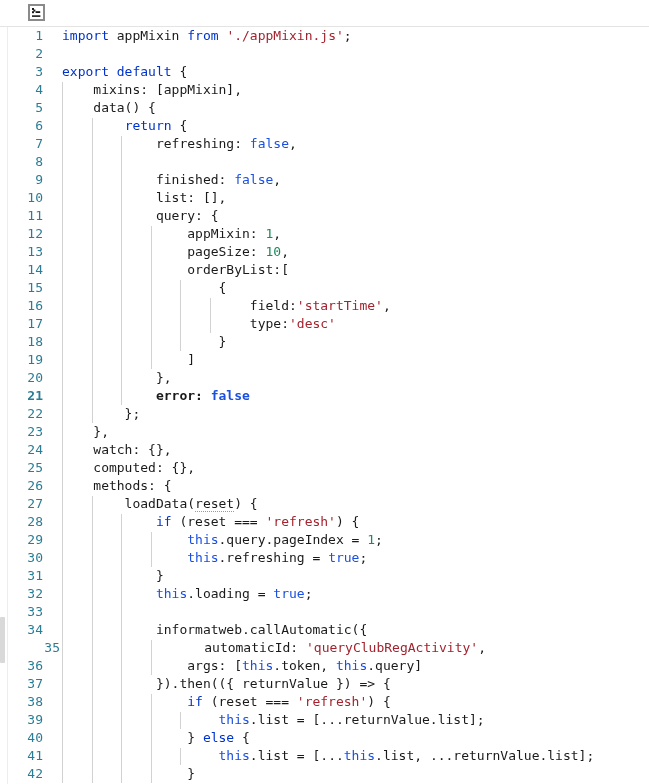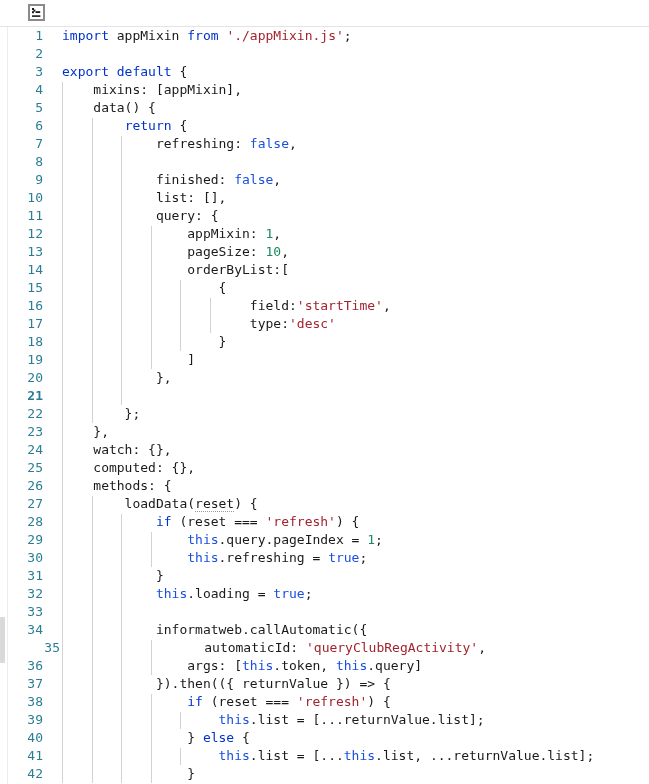--- a/index.html
+++ b/index.html
@@ -189,21 +189,21 @@
         <div class="code-row" style="top: 180px; position: absolute; left: 0px; width: 640px; padding-left: 40px;"><span class="lineno">11</span><span class="codetext"><span class="pl">            query: {</span></span></div>
         <div class="code-row" style="top: 198px; position: absolute; left: 0px; width: 640px;"><span class="lineno">12</span><span class="codetext"><span class="pl">                appMixin: </span><span class="num">1</span><span class="pl">,</span></span></div>
         <div class="code-row" style="top: 216px; position: absolute; left: 0px; width: 640px;"><span class="lineno">13</span><span class="codetext"><span class="pl">                pageSize: </span><span class="num">10</span><span class="pl">,</span></span></div>
         <div class="code-row" style="top: 234px; position: absolute; left: 0px; width: 640px;"><span class="lineno">14</span><span class="codetext"><span class="pl">                orderByList:[</span></span></div>
         <div class="code-row" style="top: 252px; position: absolute; left: 0px; width: 640px;"><span class="lineno">15</span><span class="codetext"><span class="pl">                    {</span></span></div>
         <div class="code-row" style="top: 270px; position: absolute; left: 0px; width: 640px;"><span class="lineno">16</span><span class="codetext"><span class="pl">                        field:</span><span class="str">'startTime'</span><span class="pl">,</span></span></div>
         <div class="code-row" style="top: 288px; position: absolute; left: 0px; width: 640px;"><span class="lineno">17</span><span class="codetext"><span class="pl">                        type:</span><span class="str">'desc'</span></span></div>
         <div class="code-row" style="top: 306px; position: absolute; left: 0px; width: 640px;"><span class="lineno">18</span><span class="codetext"><span class="pl">                    }</span></span></div>
         <div class="code-row" style="top: 324px; position: absolute; left: 0px; width: 640px;"><span class="lineno">19</span><span class="codetext"><span class="pl">                ]</span></span></div>
         <div class="code-row" style="top: 342px; position: absolute; left: 0px; width: 640px;"><span class="lineno">20</span><span class="codetext"><span class="pl">            },</span></span></div>
-        <div class="code-row" style="top: 360px; position: absolute; left: 0px; width: 640px; font-weight: bold;"><span class="lineno">21</span></div>
+        <div class="code-row" style="top: 360px; position: absolute; left: 0px; width: 640px; font-weight: bold;"><span class="lineno">21</span><span class="codetext"><span class="pl">            error: </span><span class="bool">false</span></span></div>
         <div class="code-row" style="top: 378px; position: absolute; left: 0px; width: 640px;"><span class="lineno">22</span><span class="codetext"><span class="pl">        };</span></span></div>
         <div class="code-row" style="top: 396px; position: absolute; left: 0px; width: 640px;"><span class="lineno">23</span><span class="codetext"><span class="pl">    },</span></span></div>
         <div class="code-row" style="top: 414px; position: absolute; left: 0px; width: 640px;"><span class="lineno">24</span><span class="codetext"><span class="pl">    watch: {},</span></span></div>
         <div class="code-row" style="top: 432px; position: absolute; left: 0px; width: 640px;"><span class="lineno">25</span><span class="codetext"><span class="pl">    computed: {},</span></span></div>
         <div class="code-row" style="top: 450px; position: absolute; left: 0px; width: 640px;"><span class="lineno">26</span><span class="codetext"><span class="pl">    methods: {</span></span></div>
         <div class="code-row" style="top: 468px; position: absolute; left: 0px; width: 580px;"><span class="lineno">27</span><span class="codetext"><span class="pl">        loadData(</span><span class="param">reset</span><span class="pl">) {</span></span></div>
         <div class="code-row" style="top: 486px; position: absolute; left: 0px; width: 640px;"><span class="lineno">28</span><span class="codetext"><span class="pl">            </span><span class="kw">if</span><span class="pl"> (reset === </span><span class="str">'refresh'</span><span class="pl">) {</span></span></div>
         <div class="code-row" style="top: 504px; position: absolute; left: 0px; width: 640px;"><span class="lineno">29</span><span class="codetext"><span class="pl">                </span><span class="this">this</span><span class="pl">.query.pageIndex = </span><span class="num">1</span><span class="pl">;</span></span></div>
         <div class="code-row" style="top: 522px; position: absolute; left: 0px; width: 640px;"><span class="lineno">30</span><span class="codetext"><span class="pl">                </span><span class="this">this</span><span class="pl">.refreshing = </span><span class="bool">true</span><span class="pl">;</span></span></div>
         <div class="code-row" style="top: 540px; position: absolute; left: 0px; width: 640px;"><span class="lineno">31</span><span class="codetext"><span class="pl">            }</span></span></div>

